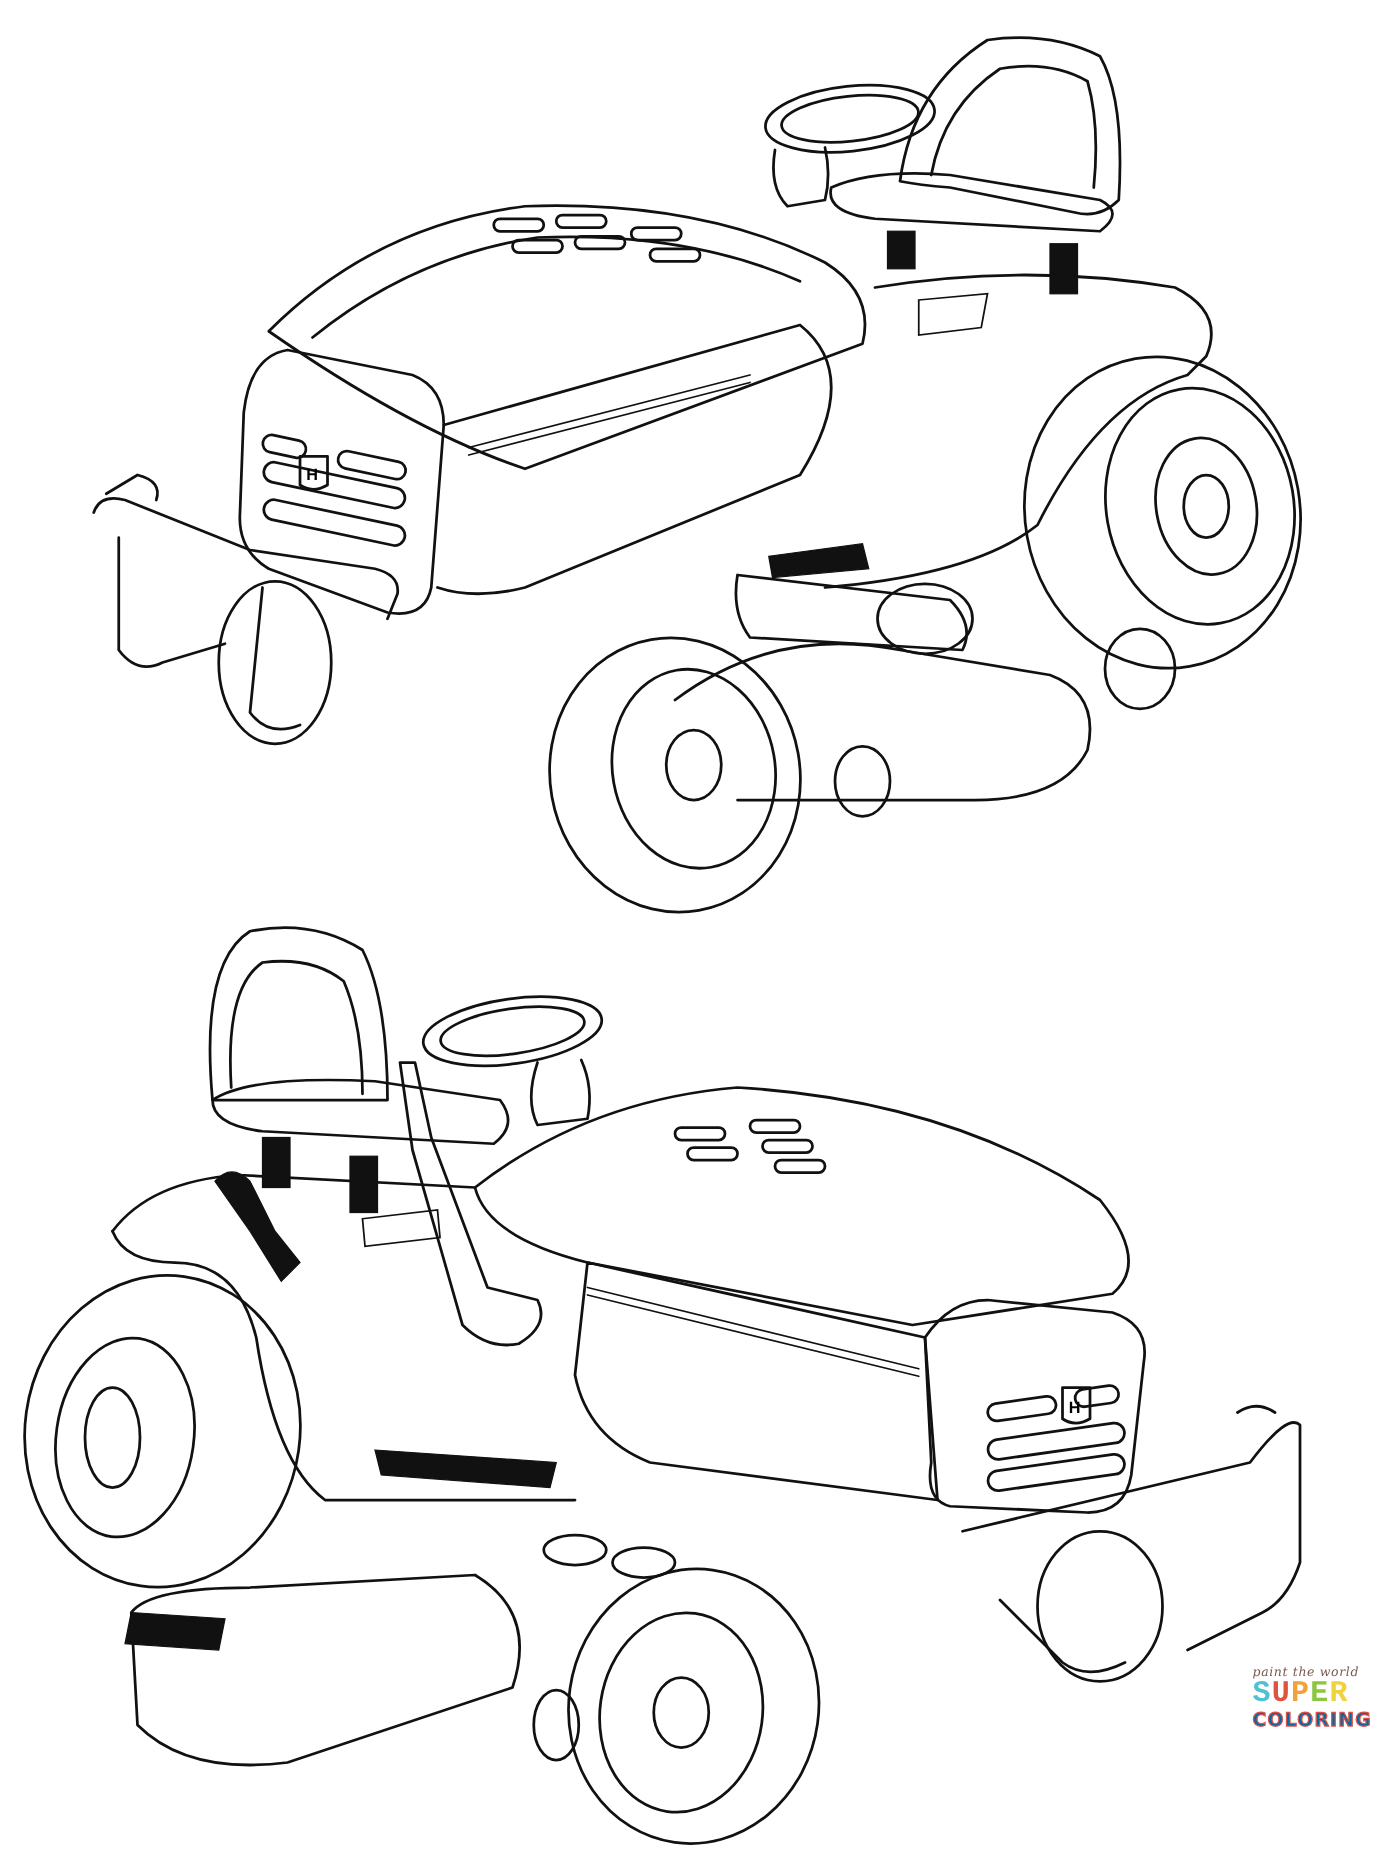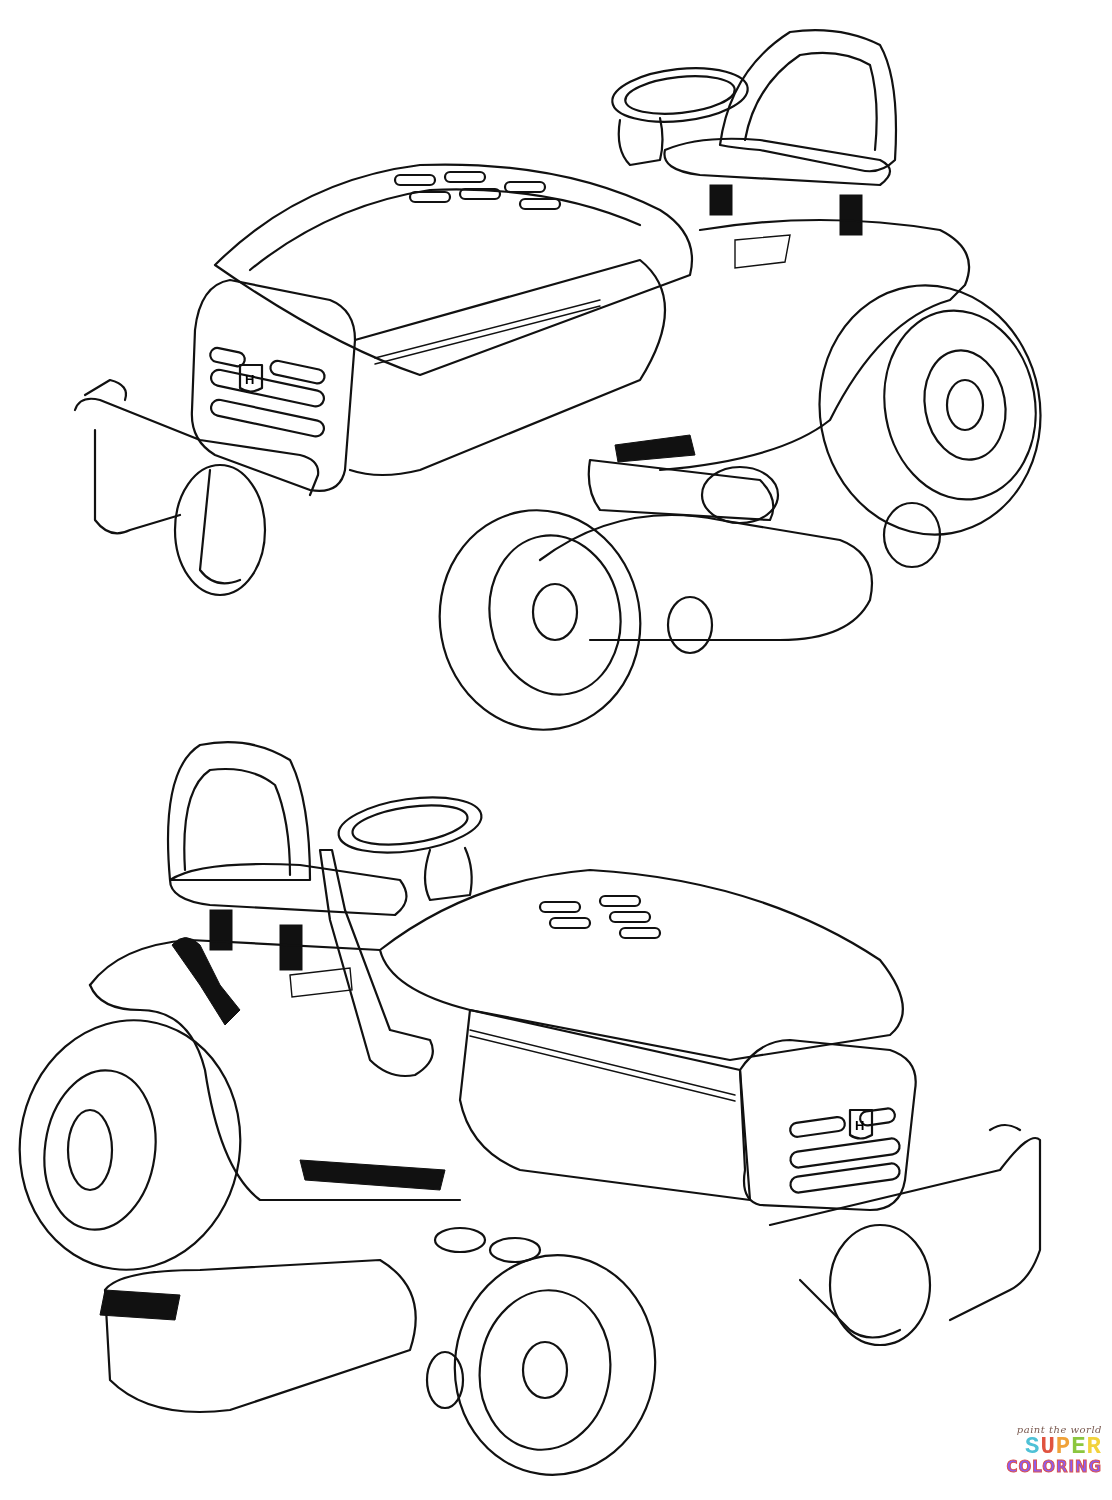--- a/index.html
+++ b/index.html
@@ -1,24 +1,24 @@
 <!DOCTYPE html>
 <html><head>
   <meta charset="utf-8">
   <style>
     html, body { margin:0; padding:0; background:#ffffff; }
     body { width:1112px; height:1500px; position:relative; overflow:hidden; font-family:"DejaVu Sans", sans-serif; }
     #art { position:absolute; left:0; top:0; width:1112px; height:1500px; }
     .ln { fill:none; stroke:#111; stroke-width:2.2; stroke-linejoin:round; stroke-linecap:round; }
     .thin { fill:none; stroke:#111; stroke-width:1.4; stroke-linecap:round; }
     .blk { fill:#111; stroke:#111; stroke-width:1; }
-    .wm { position:absolute; left:1002px; top:1424px; width:100px; text-align:right; }
+    .wm { position:absolute; left:1002px; top:1333px; width:100px; text-align:left; }
     .wm-tag { font-family:"DejaVu Serif", serif; font-style:italic; font-size:10px; color:#7a5a50; letter-spacing:0.5px; }
     .wm-super { font-family:Liberation Mono, monospace; font-weight:bold; font-size:24px; line-height:24px; letter-spacing:1px; }
-    .wm-coloring { font-family:"DejaVu Sans", sans-serif; font-weight:bold; font-size:15px; line-height:16px; letter-spacing:1px; color:#8b5cf6; -webkit-text-stroke:1px #d9534f; }
+    .wm-coloring { font-family:"DejaVu Sans", sans-serif; font-weight:bold; font-size:15px; line-height:16px; letter-spacing:1px; color:#0369a1; -webkit-text-stroke:1px #d9534f; }
   </style>
 </head>
 <body>
 
 <svg id="art" viewBox="0 0 1112 1500" xmlns="http://www.w3.org/2000/svg">
 
   <g>
 
     <path class="ln" d="M720 145 Q730 70 790 32 Q840 25 880 45 Q900 80 895 160 Q880 175 860 170 L760 150 Q735 148 720 145 Z"></path>
     <path class="ln" d="M745 140 Q755 85 800 55 Q840 48 870 65 Q880 100 875 150"></path>

